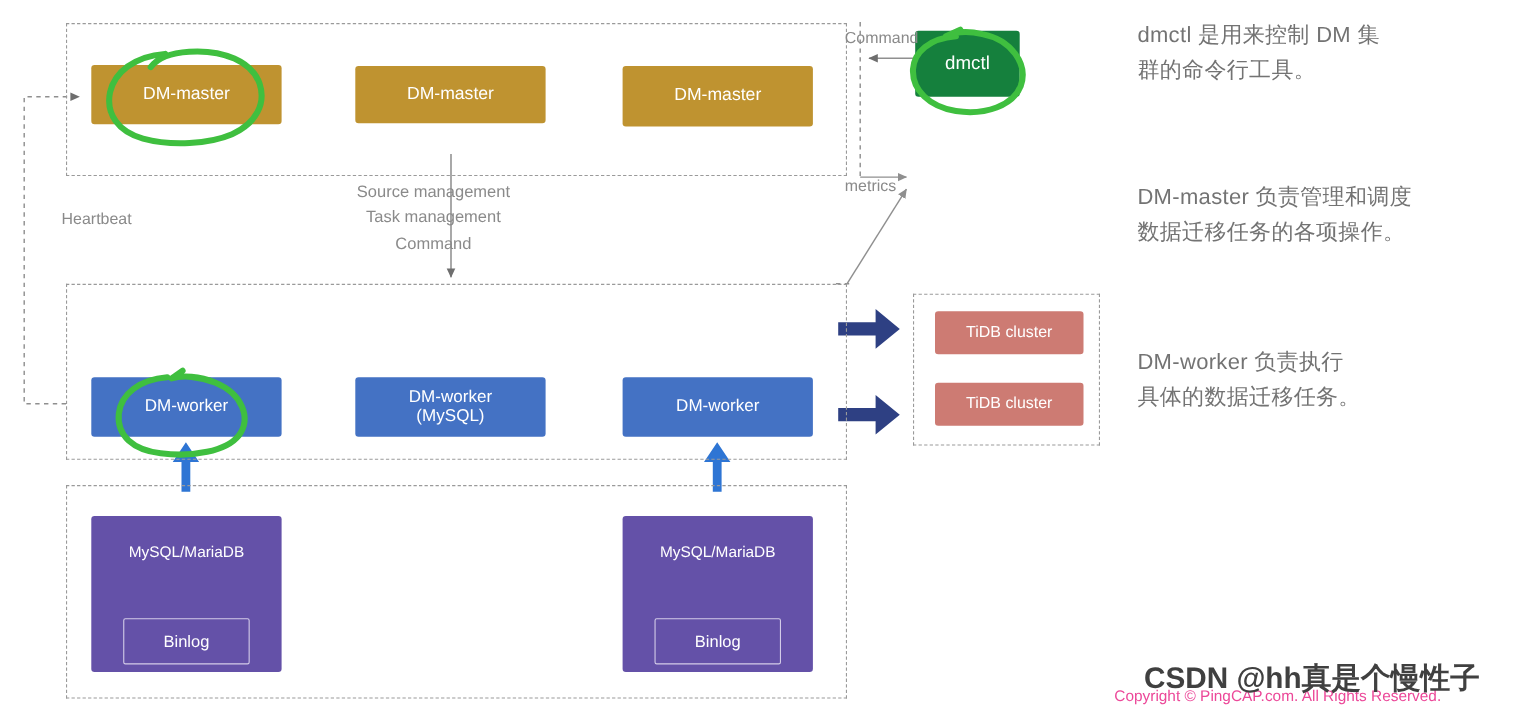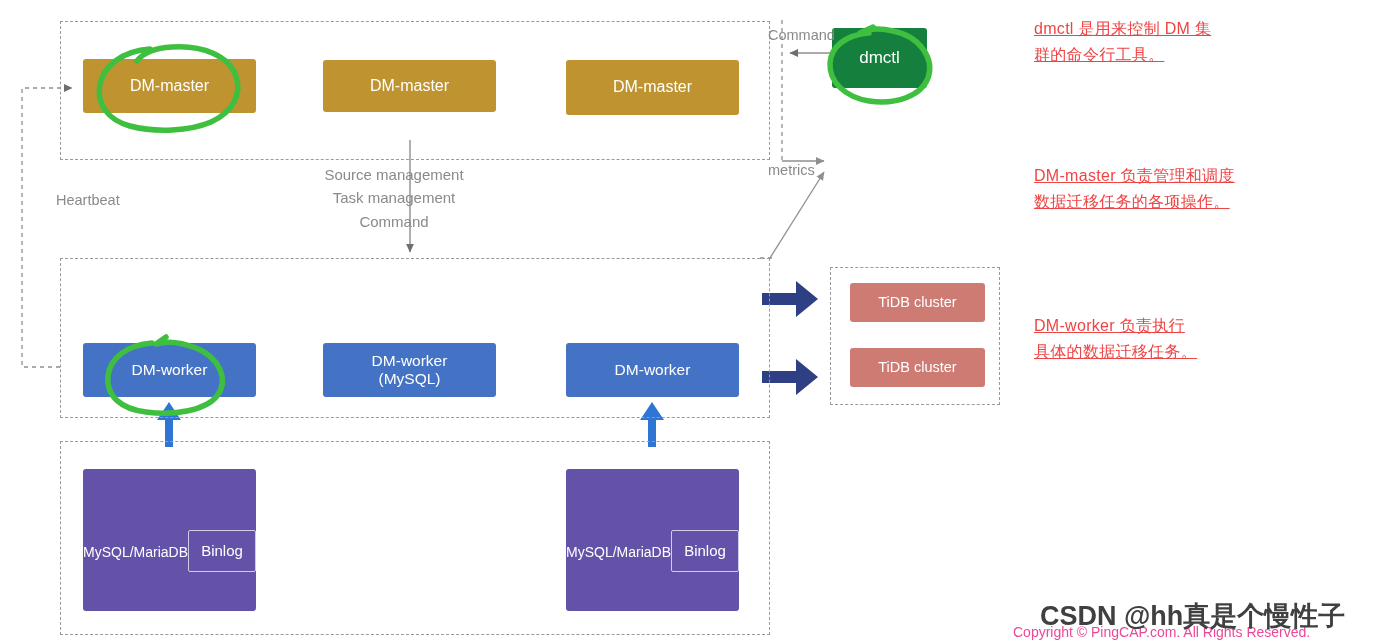--- a/index.html
+++ b/index.html
@@ -88,23 +88,24 @@
   .t1 { top: 283px; }
   .t2 { top: 348px; }
 
   .node-source {
     position: absolute;
     background: #6451a8;
     border-radius: 3px;
     z-index: 10;
     color: #ffffff;
     display: flex;
-    flex-direction: row;
+    flex-direction: column;
     align-items: center;
     box-sizing: border-box;
+    gap: 32px;
   }
   .s1 { left: 83px;  top: 469px; width: 173px; height: 142px; }
   .s2 { left: 566px; top: 469px; width: 173px; height: 142px; }
   .node-source .src-title {
     margin-top: 24px;
     font-size: 14px;
   }
   .node-source .binlog {
     margin-top: 21px;
     width: 113px; height: 40px;
@@ -138,25 +139,24 @@
 
   
   .annotations {
     position: absolute;
     left: 1034px; top: 0;
     width: 366px; height: 643px;
     z-index: 30;
   }
   .anno {
     position: absolute;
-    color: #ef4444;
-    font-size: 16px;
+    color: #737373;
+    font-size: 20px;
     line-height: 1.62;
     letter-spacing: 0.3px;
-    text-decoration: underline;
   }
   .anno-0 { top: 16px;  }
   .anno-1 { top: 163px; }
   .anno-2 { top: 313px; }
   .anno .anno-line { display: block; white-space: nowrap; }
 
   
   .watermark {
     position: absolute;
     z-index: 50;

